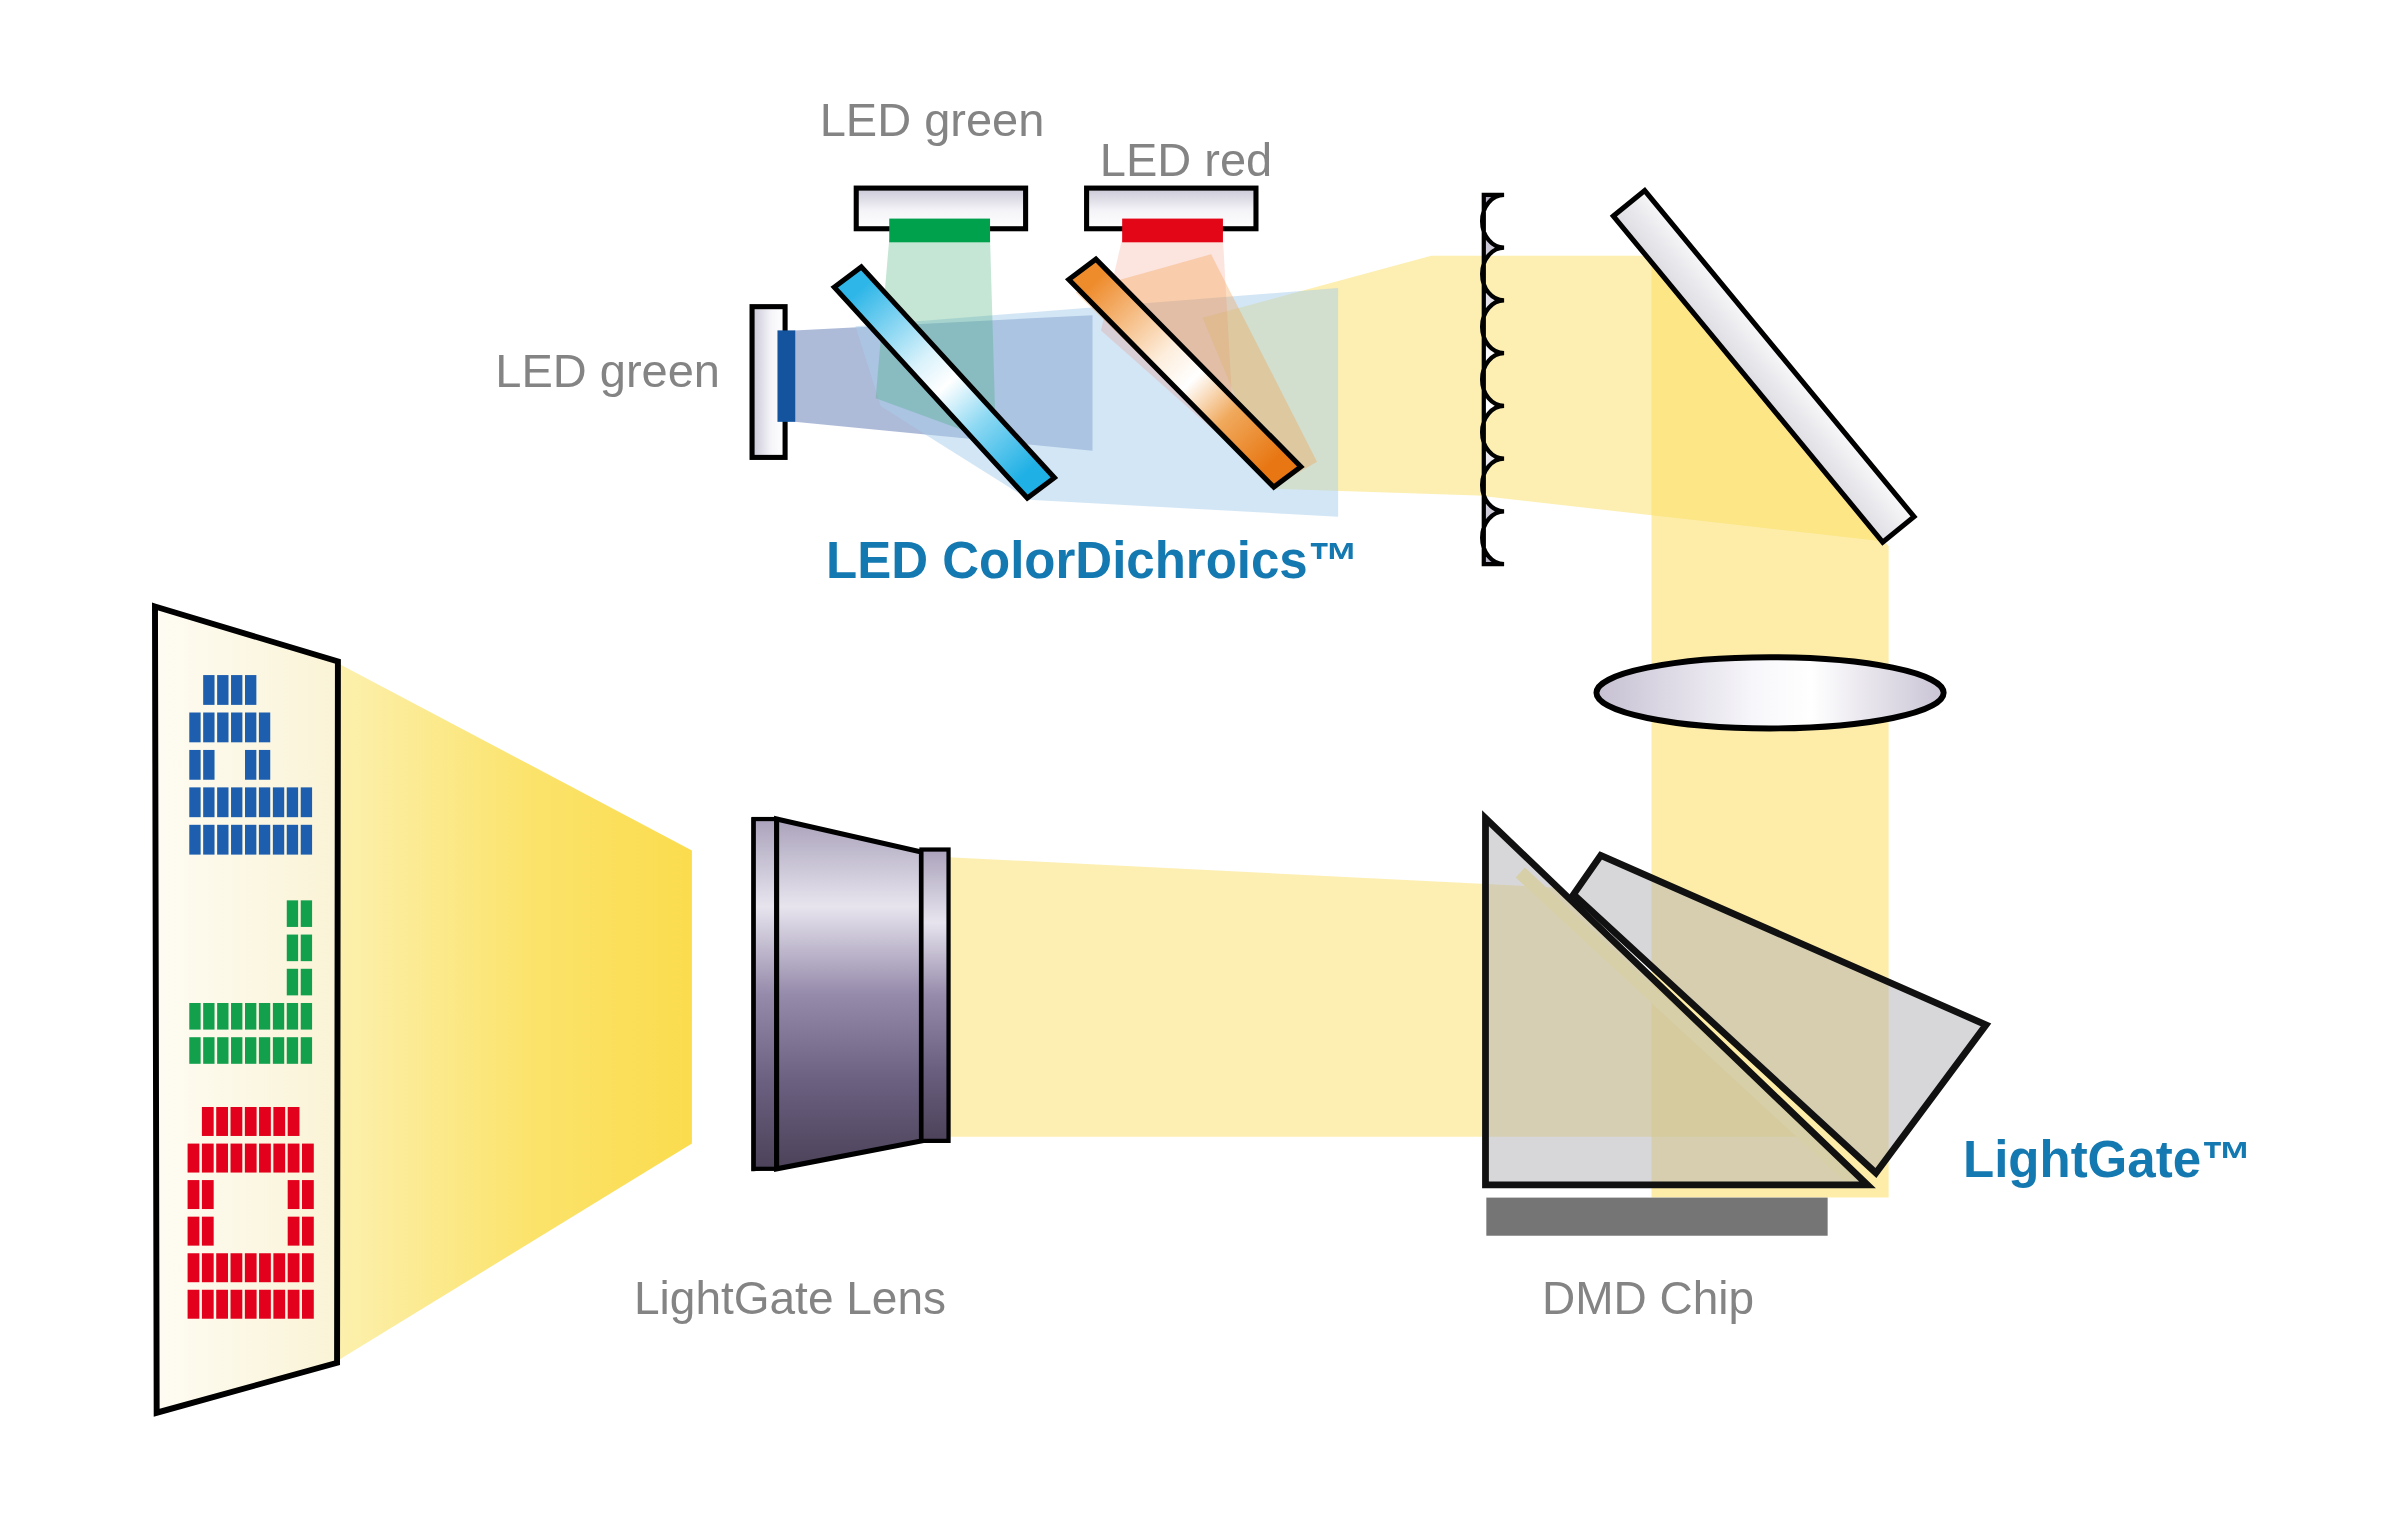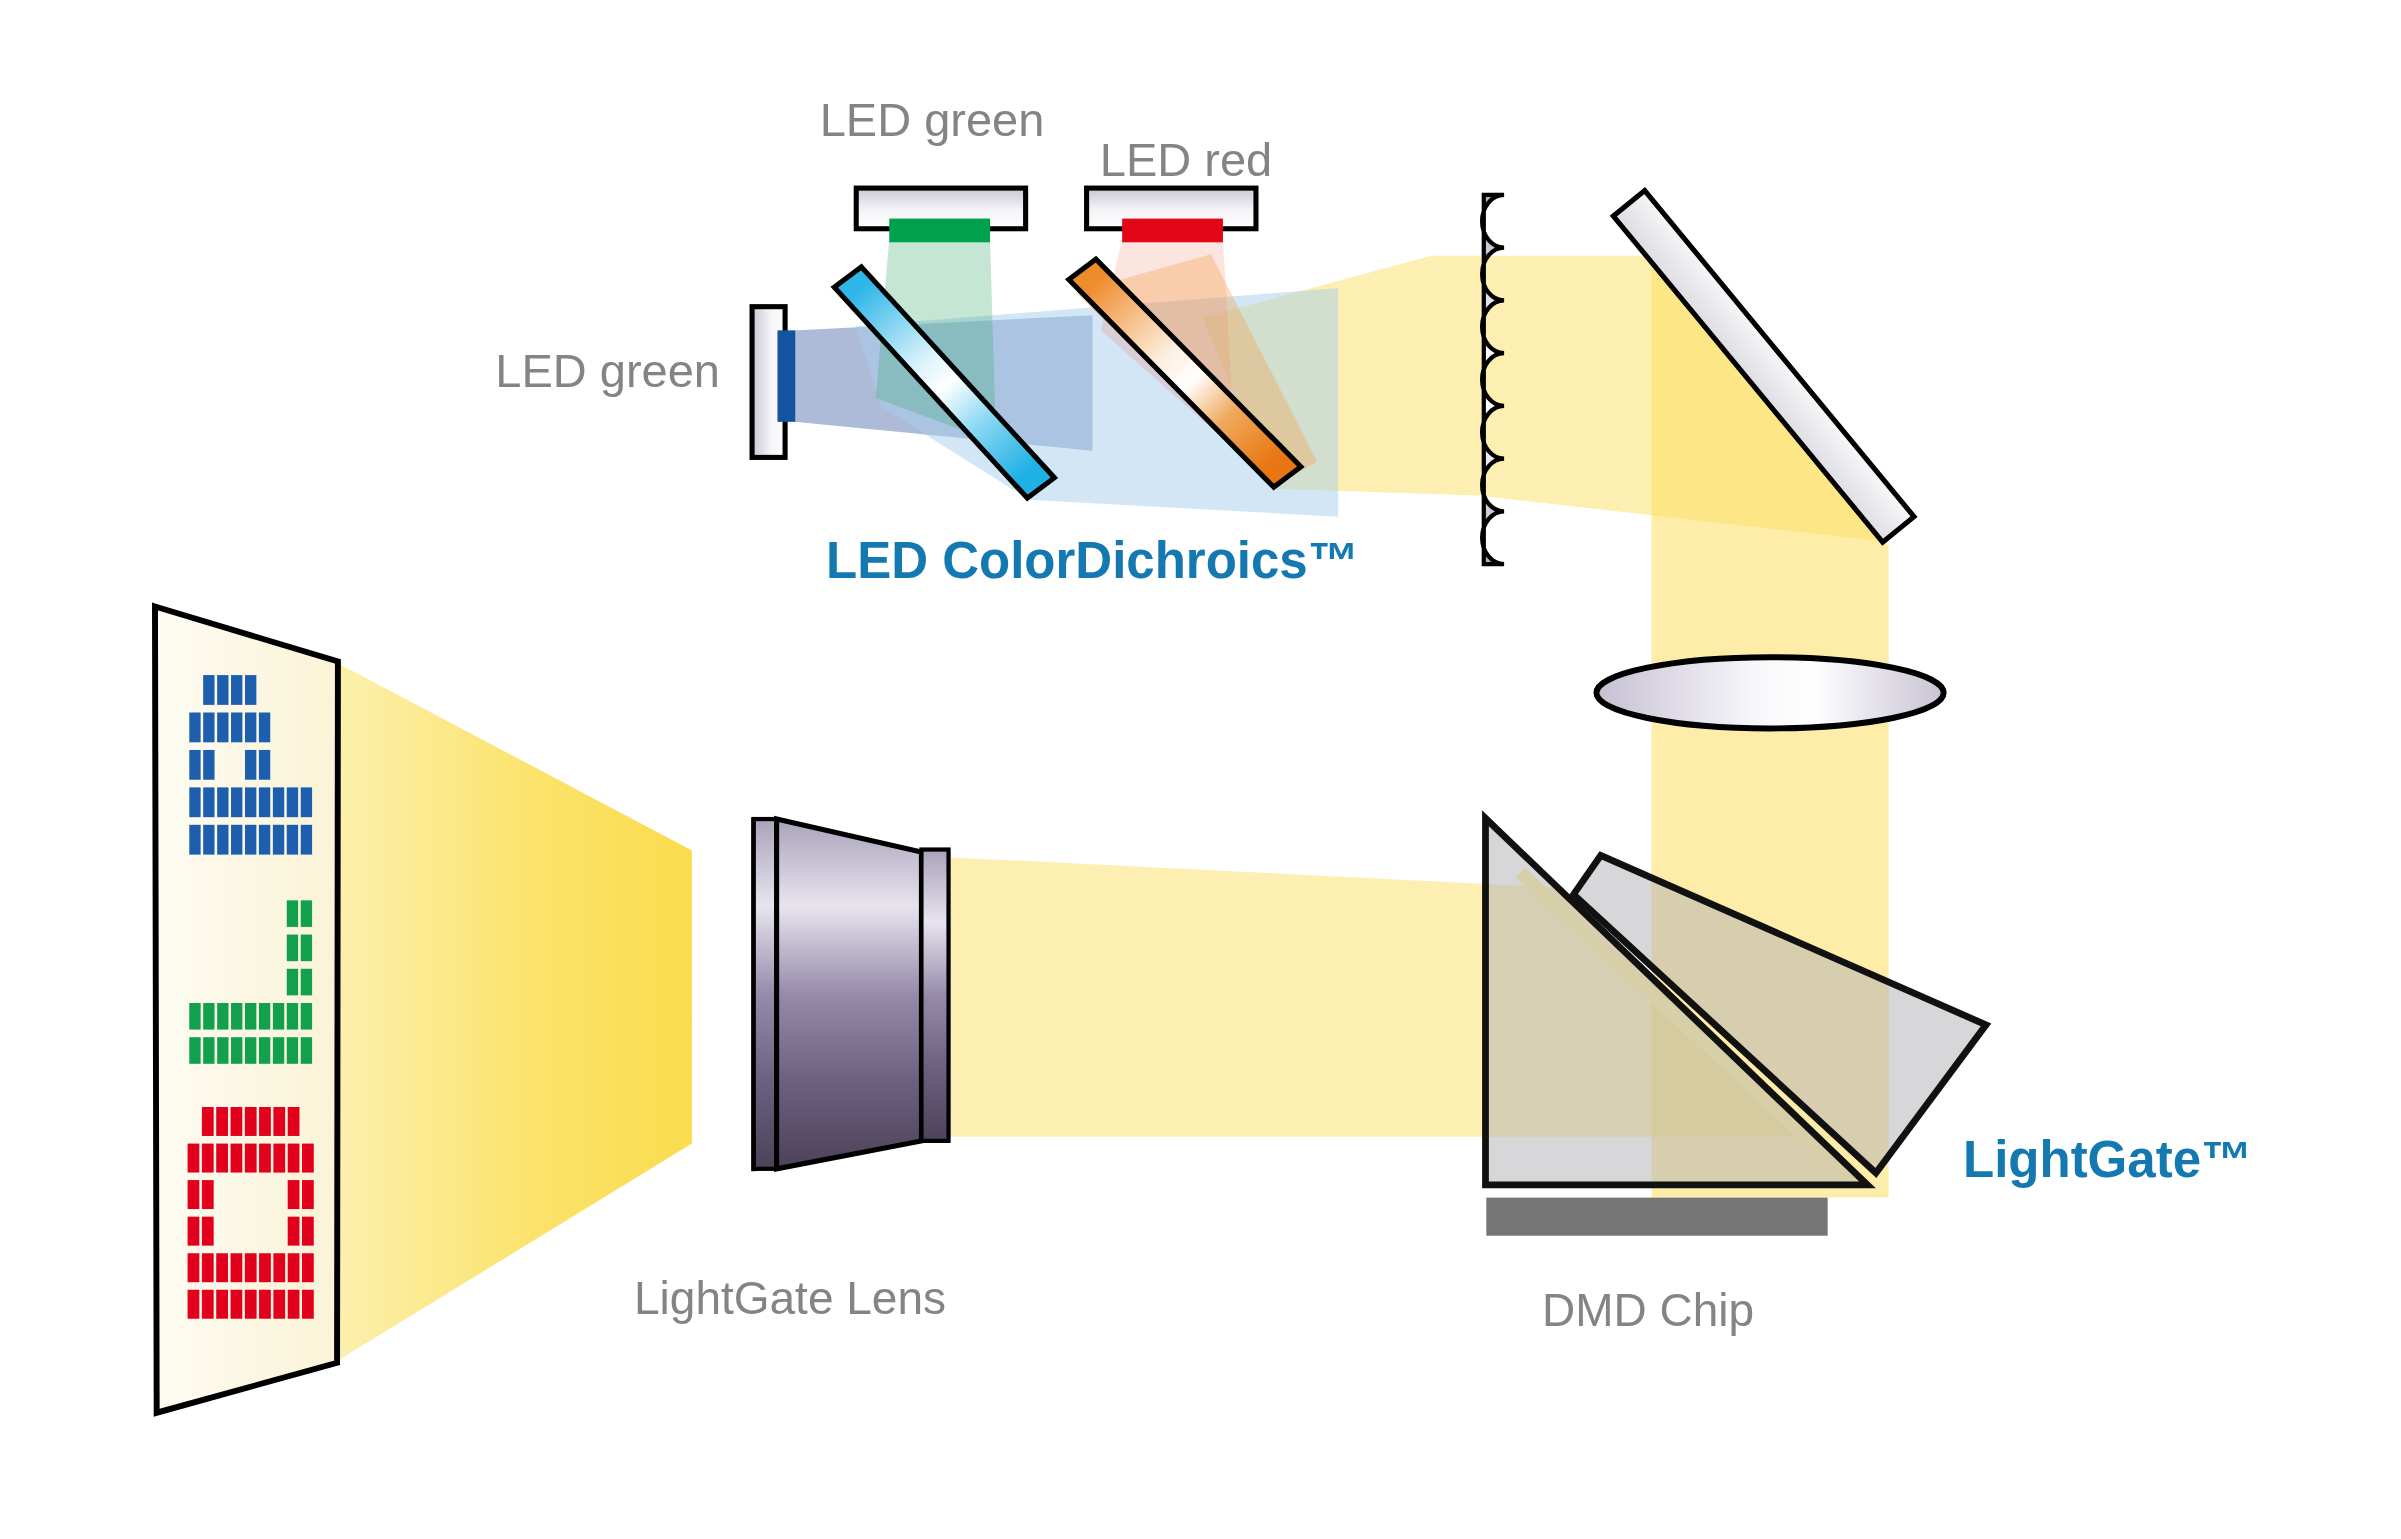--- a/index.html
+++ b/index.html
@@ -226,17 +226,17 @@
   <rect x="1325" y="258" width="119" height="28" fill="#e30617"></rect>
   <rect x="888" y="362" width="39" height="178" fill="url(#gModuleH)" stroke="#000000" stroke-width="6"></rect>
   <rect x="918" y="390" width="21" height="108" fill="#14549e"></rect>
 </svg>
 
 <div class="lbl lbl-gray-lg ctr" style="left:805px;top:95px;width:254px;">LED green</div>
 <div class="lbl lbl-gray-lg ctr" style="left:1059px;top:95px;width:254px;margin-top:40px;">LED red</div>
 <div class="lbl lbl-gray-lg rgt" style="left:474px;top:346px;width:246px;">LED green</div>
 <div class="lbl lbl-blue" style="left:1963px;top:1133px;">LightGate™</div>
 <div class="lbl lbl-blue" style="left:826px;top:534px;">LED ColorDichroics™</div>
-<div class="lbl lbl-gray" style="left:1542px;top:1274px;margin-top:12px;">DMD Chip</div>
+<div class="lbl lbl-gray" style="left:1542px;top:1274px;">DMD Chip</div>
 <div class="lbl lbl-gray" style="left:634px;top:1274px;">LightGate Lens</div>
 
 </div>
 
 
 </body></html>

